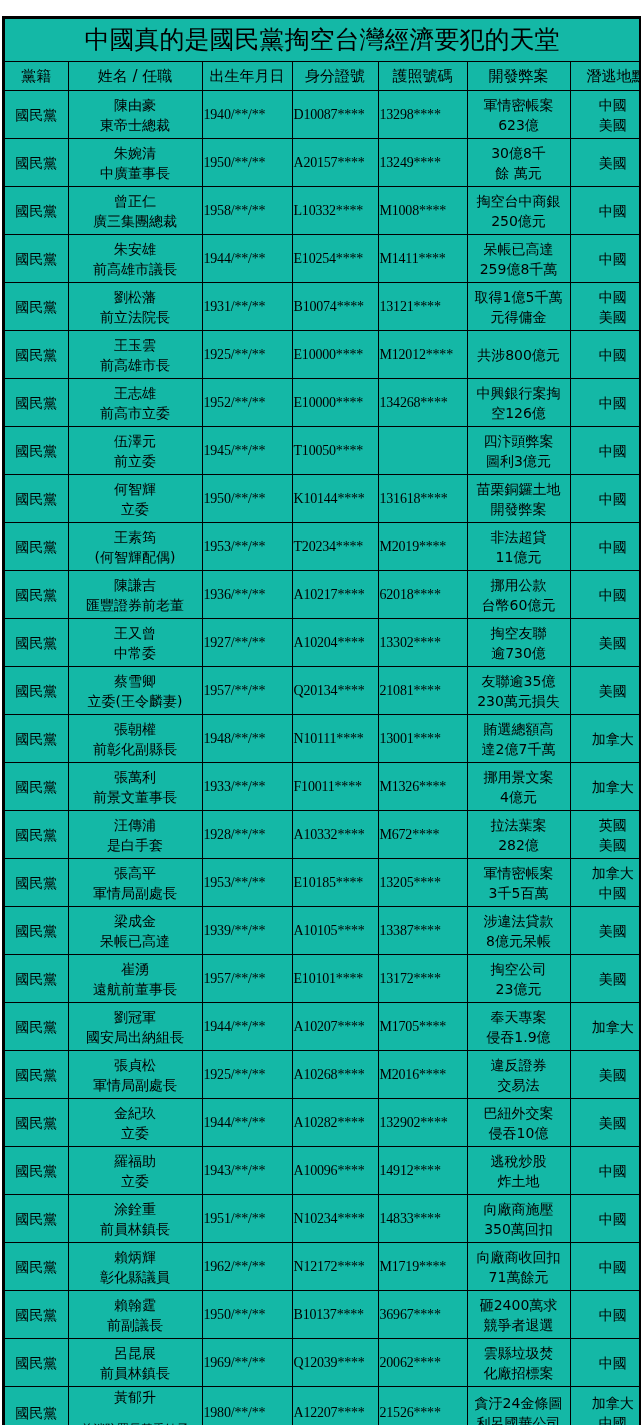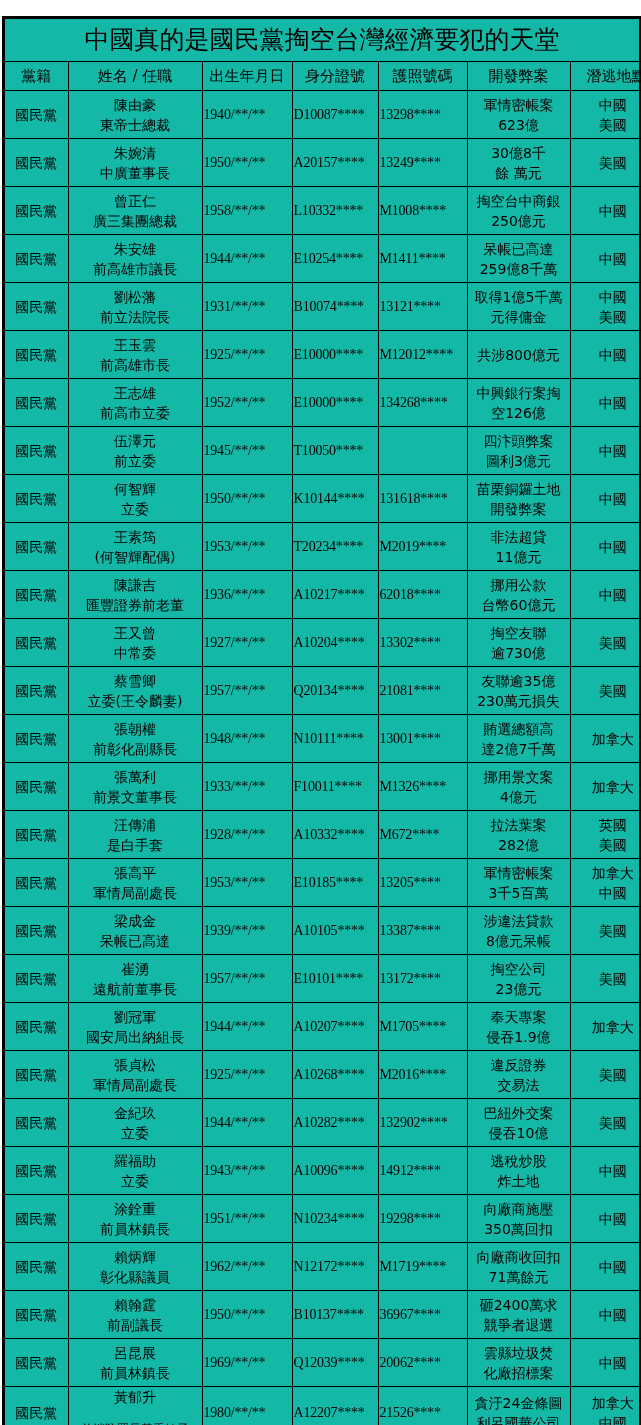--- a/index.html
+++ b/index.html
@@ -638,21 +638,21 @@
             <span class="line">涂銓重</span>
             <span class="line">前員林鎮長</span>
           </td>
           <td class="mono">
             <span class="line">1951/**/**</span>
           </td>
           <td class="mono">
             <span class="line">N10234****</span>
           </td>
           <td class="mono">
-            <span class="line">19298****</span>
+            <span class="line">14833****</span>
           </td>
           <td>
             <span class="line">向廠商施壓</span>
             <span class="line">350萬回扣</span>
           </td>
           <td>
             <span class="line">中國</span>
           </td>
         </tr>
         <tr>

